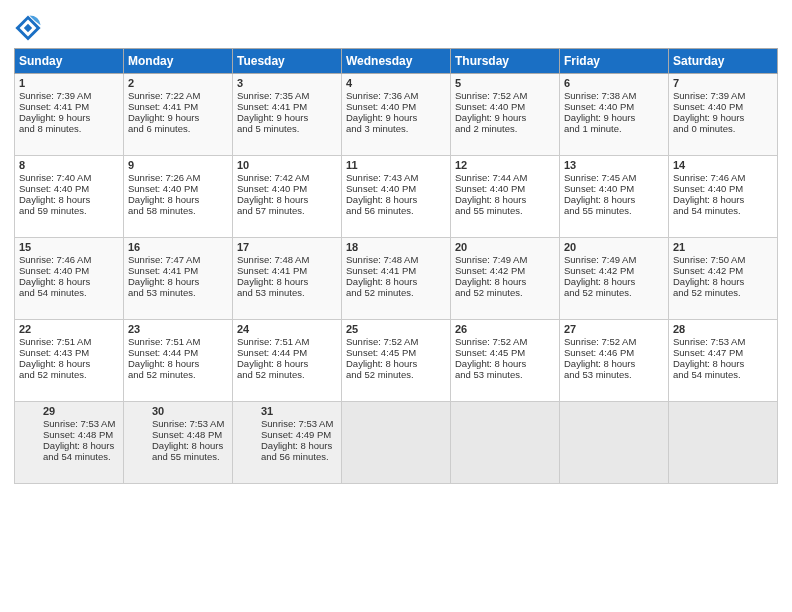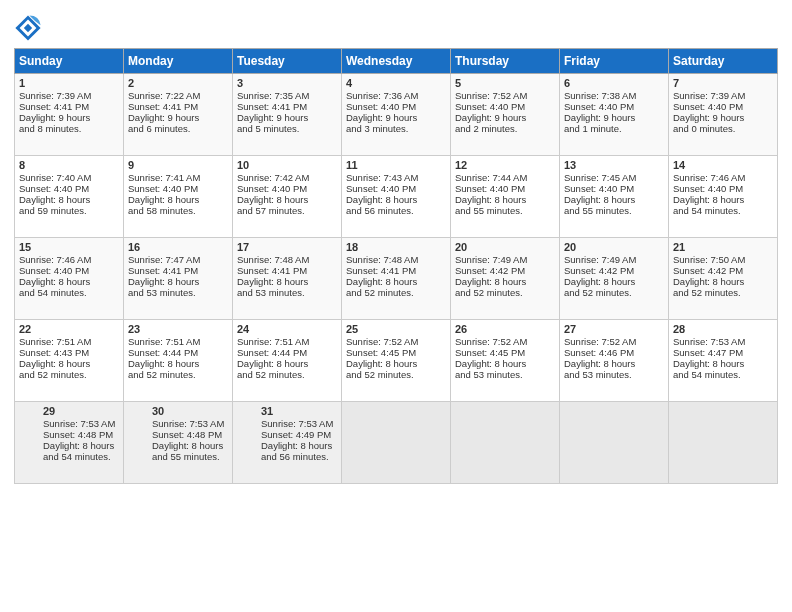--- a/index.html
+++ b/index.html
@@ -190,21 +190,21 @@
         <tr>
           <td>
             <span class="day-num">8</span>
             <div>Sunrise: 7:40 AM</div>
             <div>Sunset: 4:40 PM</div>
             <div>Daylight: 8 hours</div>
             <div>and 59 minutes.</div>
           </td>
           <td>
             <span class="day-num">9</span>
-            <div>Sunrise: 7:41 AM</div>
+            <div>Sunrise: 7:26 AM</div>
             <div>Sunset: 4:40 PM</div>
             <div>Daylight: 8 hours</div>
             <div>and 58 minutes.</div>
           </td>
           <td>
             <span class="day-num">10</span>
             <div>Sunrise: 7:42 AM</div>
             <div>Sunset: 4:40 PM</div>
             <div>Daylight: 8 hours</div>
             <div>and 57 minutes.</div>

